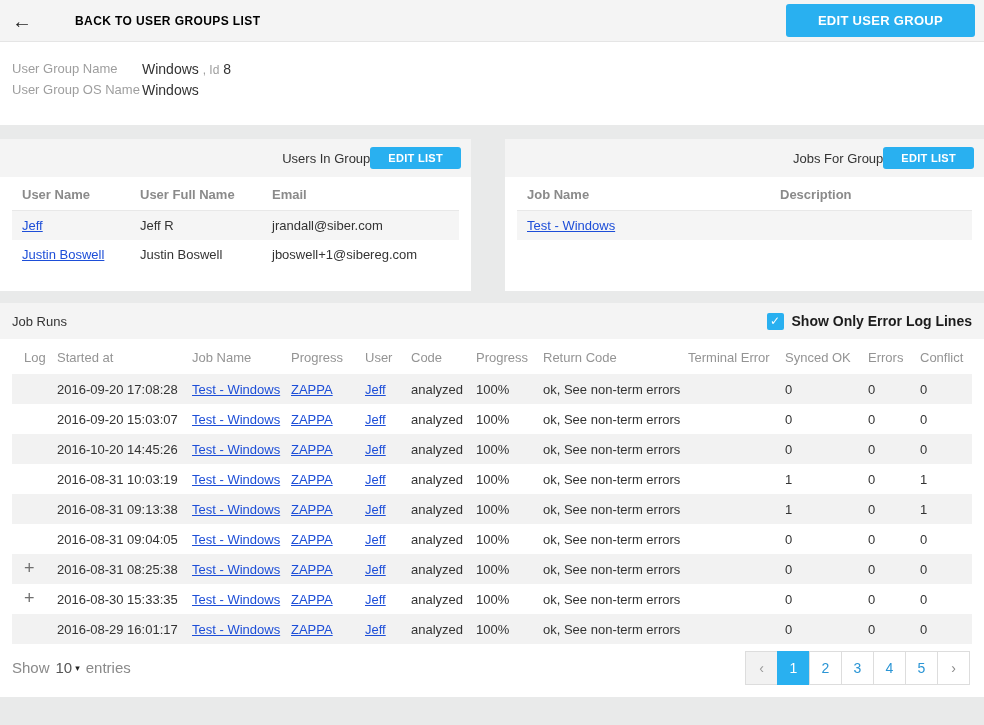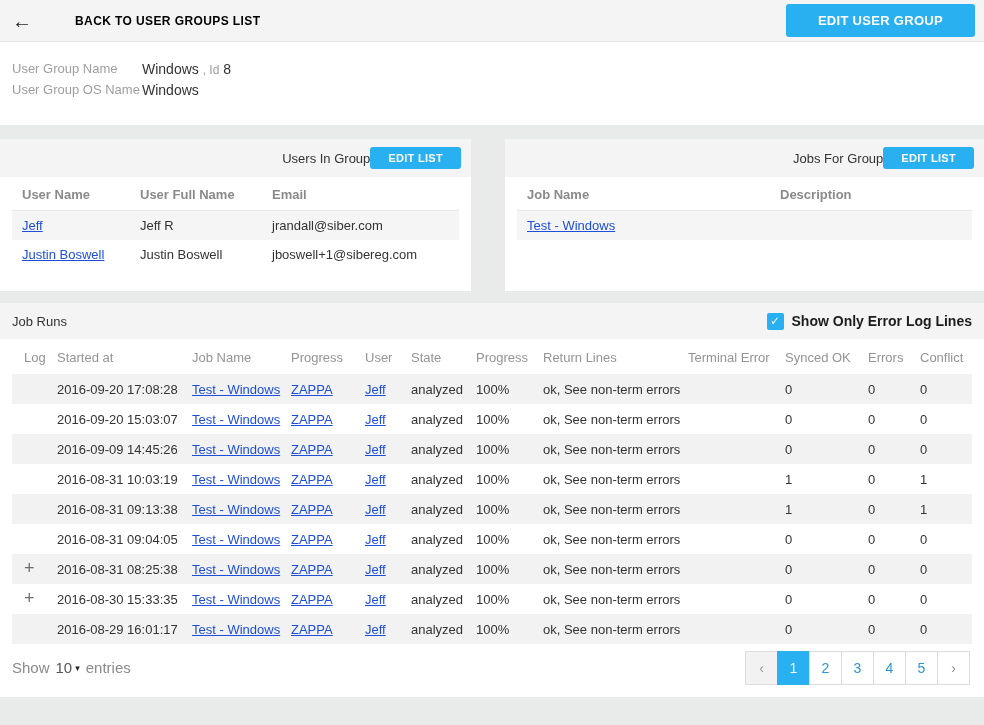--- a/index.html
+++ b/index.html
@@ -224,23 +224,23 @@
         <col style="width:52px">
         <col style="width:64px">
     </colgroup>
     <thead>
       <tr>
         <th>Log</th>
         <th>Started at</th>
         <th>Job Name</th>
         <th>Progress</th>
         <th>User</th>
-        <th>State</th>
+        <th>Code</th>
         <th>Progress</th>
-        <th>Return Lines</th>
+        <th>Return Code</th>
         <th>Terminal Error</th>
         <th>Synced OK</th>
         <th>Errors</th>
         <th>Conflict</th>
       </tr>
     </thead>
     <tbody>
 
         <tr>
           <td><span class="expand" style="visibility: hidden;">+</span></td>
@@ -268,21 +268,21 @@
           <td>ok, See non-term errors</td>
           <td></td>
           <td>0</td>
           <td>0</td>
           <td>0</td>
         </tr>
 
 
         <tr>
           <td><span class="expand" style="visibility: hidden;">+</span></td>
-          <td>2016-09-09 14:45:26</td>
+          <td>2016-10-20 14:45:26</td>
           <td><a class="link">Test - Windows</a></td>
           <td><a class="link">ZAPPA</a></td>
           <td><a class="link">Jeff</a></td>
           <td>analyzed</td>
           <td>100%</td>
           <td>ok, See non-term errors</td>
           <td></td>
           <td>0</td>
           <td>0</td>
           <td>0</td>

